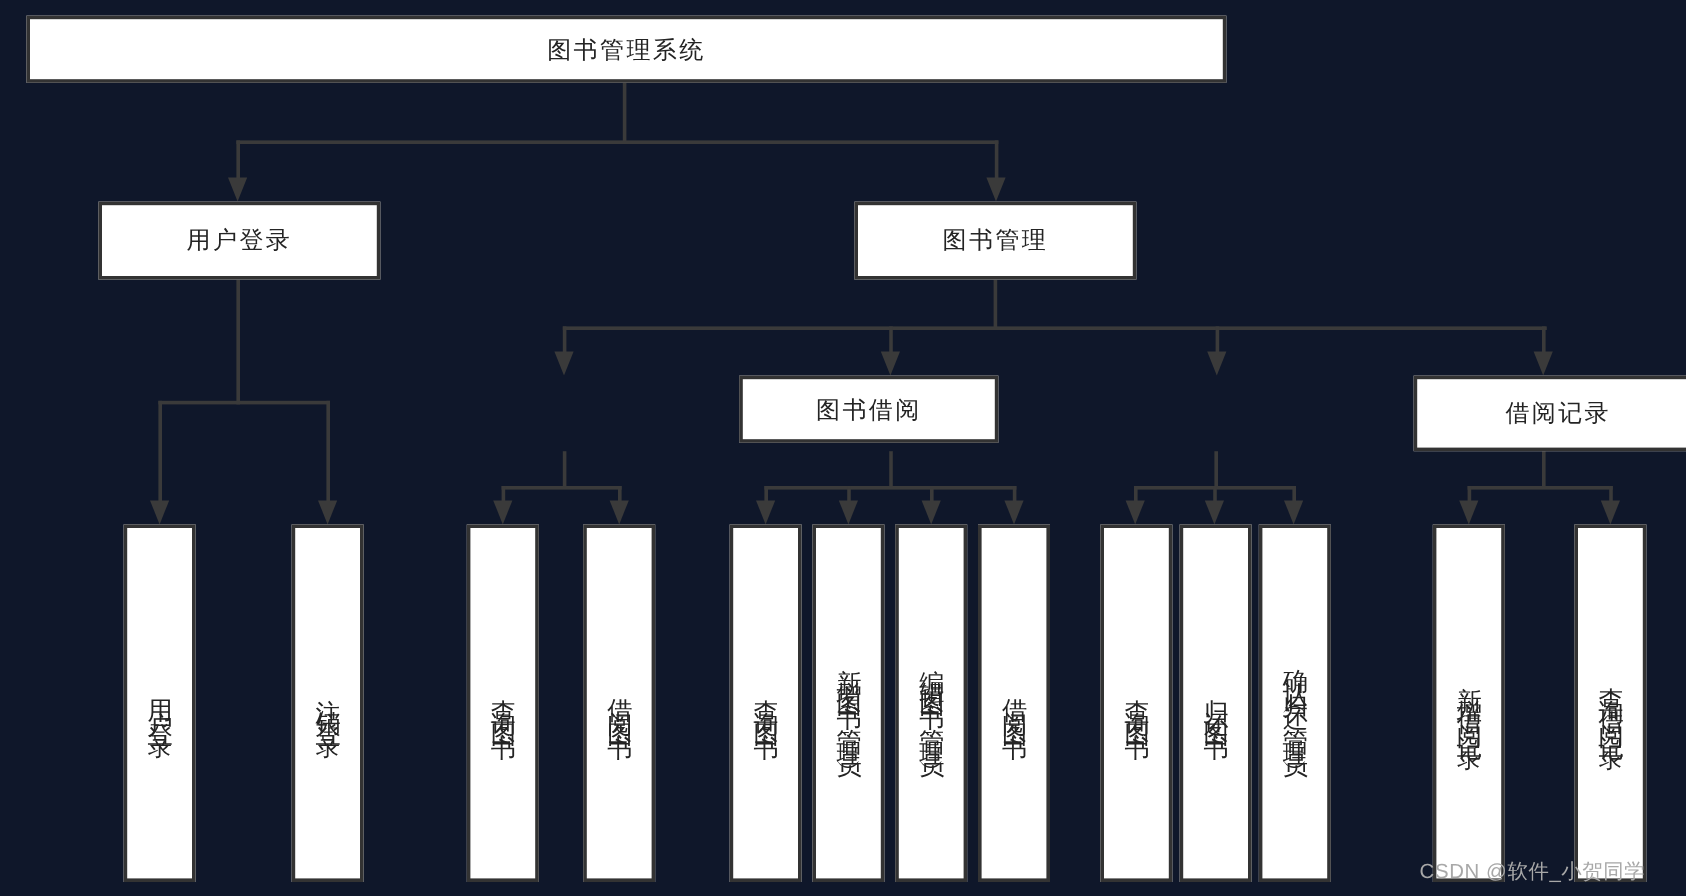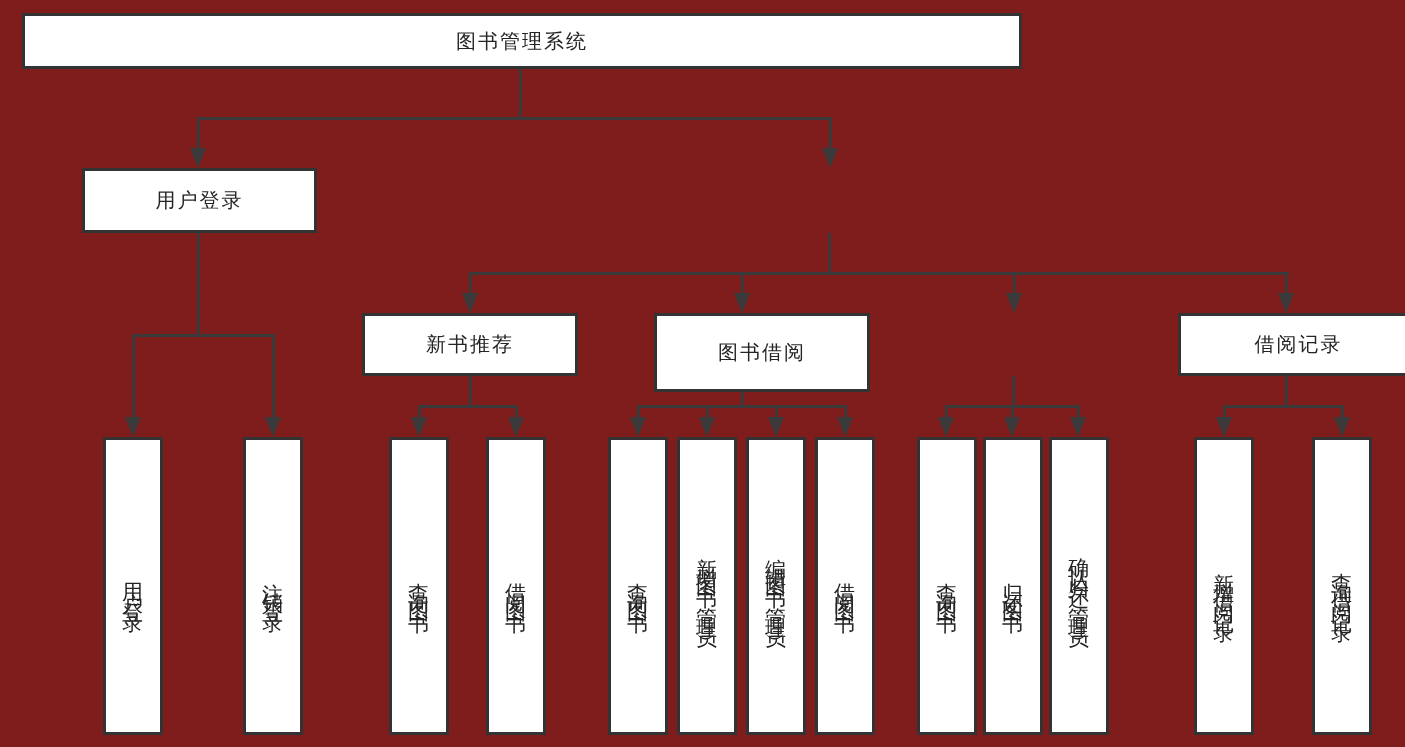--- a/index.html
+++ b/index.html
@@ -1,21 +1,21 @@
 <!DOCTYPE html>
 <html><head>
 <meta charset="utf-8">
 <style>
   * { margin: 0; padding: 0; box-sizing: border-box; }
   html, body { background: #ffffff; }
   #canvas {
     position: relative;
     width: 1405px;
     height: 747px;
-    background: #7f1d1d;
+    background: #0f172a;
     font-family: "Liberation Sans", "DejaVu Sans", sans-serif;
     overflow: hidden;
   }
   .node {
     position: absolute;
     background: #ffffff;
     border: 3px solid #333333;
     display: flex;
     align-items: center;
     justify-content: center;
@@ -56,25 +56,25 @@
 
 <div id="canvas">
 
   <div class="node" style="left:22px;top:13px;width:1000px;height:56px">
     <span>图书管理系统</span>
   </div>
 
   <div class="node" style="left:82px;top:168px;width:235px;height:65px">
     <span>用户登录</span>
   </div>
+  <div class="node" style="left:712px;top:168px;width:235px;height:65px">
+    <span>图书管理</span>
+  </div>
 
-  <div class="node" style="left:362px;top:313px;width:216px;height:63px">
-    <span>新书推荐</span>
-  </div>
-  <div class="node" style="left:654px;top:313px;width:216px;height:79px">
+  <div class="node" style="left:616px;top:313px;width:216px;height:56px">
     <span>图书借阅</span>
   </div>
   <div class="node" style="left:1178px;top:313px;width:241px;height:63px">
     <span>借阅记录</span>
   </div>
 
   <div class="node leaf" style="left:103px;top:437px;width:60px;height:298px">
     <span class="vtext">用户登录</span>
   </div>
   <div class="node leaf" style="left:243px;top:437px;width:60px;height:298px">
@@ -166,13 +166,14 @@
       <div class="arrow" style="left: 699px; top: 417px;"></div>
       <div class="arrow" style="left: 768px; top: 417px;"></div>
       <div class="arrow" style="left: 837px; top: 417px;"></div>
       <div class="arrow" style="left: 938px; top: 417px;"></div>
       <div class="arrow" style="left: 1004px; top: 417px;"></div>
       <div class="arrow" style="left: 1070px; top: 417px;"></div>
       <div class="arrow" style="left: 1216px; top: 417px;"></div>
       <div class="arrow" style="left: 1334px; top: 417px;"></div>
     </div>
 
+  <div class="watermark">CSDN @软件_小贺同学</div>
 </div>
 
 </body></html>

